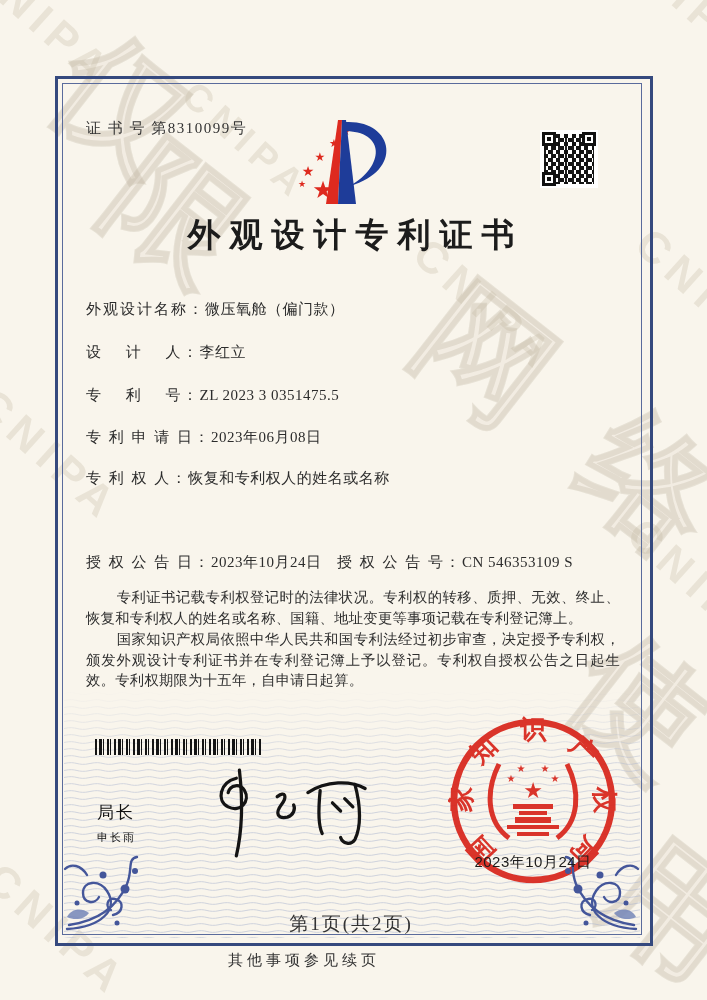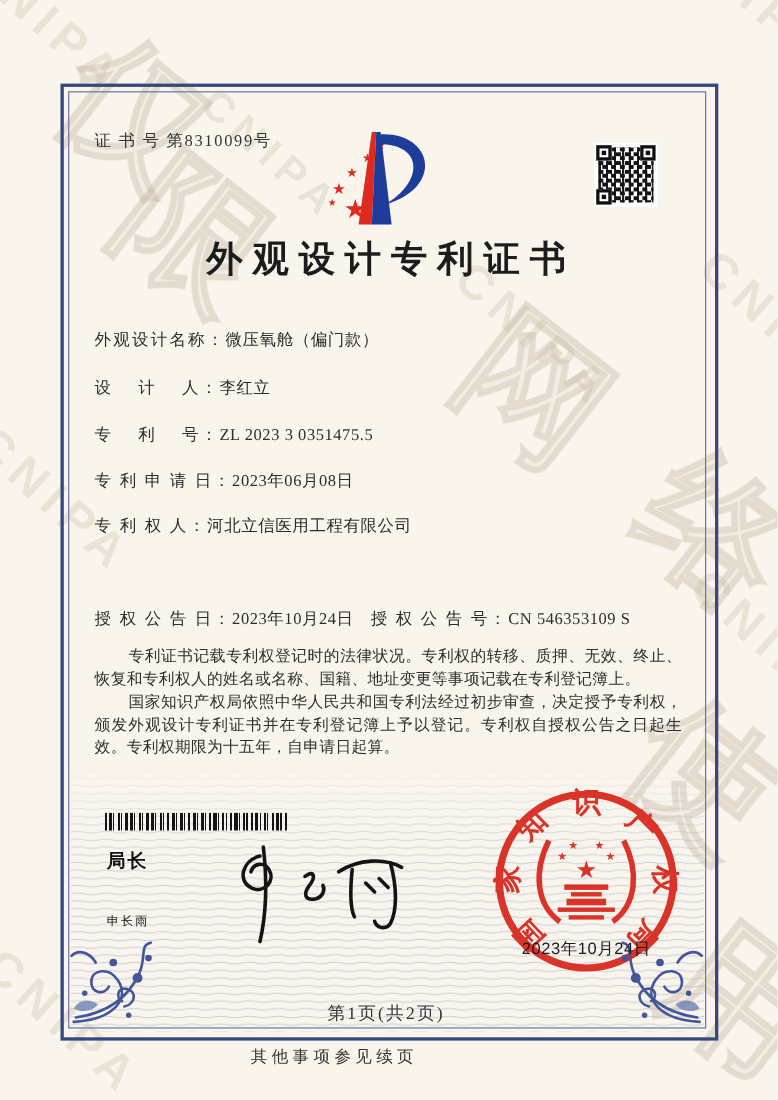--- a/index.html
+++ b/index.html
@@ -56,37 +56,37 @@
   
   .barcode{position:absolute;left:95px;top:739px;width:166px;height:16px;z-index:2;
     background-image:repeating-linear-gradient(90deg,
       #141414 0 2px,transparent 2px 4px,
       #141414 4px 7px,transparent 7px 8px,
       #141414 8px 9px,transparent 9px 12px,
       #141414 12px 14px,transparent 14px 15px,
       #141414 15px 16px,transparent 16px 19px);}
 
   
-  .director-title{position:absolute;left:97px;top:771px;font-family:"Liberation Sans",sans-serif;
-    font-size:17px;letter-spacing:2px;color:#111;z-index:2;font-weight:bold;}
+  .director-title{position:absolute;left:97px;top:801px;font-family:"Liberation Sans",sans-serif;
+    font-size:17px;letter-spacing:2px;color:#111;z-index:2;}
   .director-name{position:absolute;left:97px;top:830px;font-family:"Liberation Sans",sans-serif;
     font-size:11px;letter-spacing:2px;color:#111;z-index:2;}
   .sig{position:absolute;left:205px;top:766px;width:170px;height:92px;z-index:3;}
 
   
   .seal{position:absolute;left:448px;top:716px;width:170px;height:170px;z-index:2;opacity:.93;}
   .seal-date{position:absolute;left:463px;top:853px;width:140px;text-align:center;
     font-family:"Liberation Sans",sans-serif;font-size:15px;letter-spacing:0.5px;color:#1c1c1c;z-index:4;}
 
   
   .orn{position:absolute;width:84px;height:102px;z-index:2;}
   .orn.right{left:556px;top:831px;}
   .orn.left{left:63px;top:831px;transform:scaleX(-1);}
   .page-note{position:absolute;left:55px;top:911px;width:592px;text-align:center;
-    font-size:16px;letter-spacing:2px;color:#333;z-index:2;}
+    font-size:19px;letter-spacing:2px;color:#333;z-index:2;}
   .cont-note{position:absolute;left:0;top:951px;width:608px;text-align:center;
     font-size:15px;letter-spacing:4px;color:#333;z-index:2;}
 </style>
 </head>
 <body>
 
 <div class="page">
 
   <div class="wm-cnipa" style="left:-45px;top:-5px">CNIPA</div>
   <div class="wm-cnipa" style="left:598px;top:-28px">CNIPA</div>
@@ -151,21 +151,21 @@
   <div class="frow f1">
     <span class="lbl">设　 计　 人：</span><span class="val">李红立</span>
   </div>
   <div class="frow f2">
     <span class="lbl">专　 利　 号：</span><span class="val">ZL 2023 3 0351475.5</span>
   </div>
   <div class="frow f3">
     <span class="lbl">专 利 申 请 日：</span><span class="val">2023年06月08日</span>
   </div>
   <div class="frow f4">
-    <span class="lbl">专 利 权 人：</span><span class="val">河北立信医用工程有限公司</span>
+    <span class="lbl">专 利 权 人：</span><span class="val">恢复和专利权人的姓名或名称</span>
   </div>
   <div class="frow g1">
     <span class="lbl">授 权 公 告 日：</span><span class="val">2023年10月24日</span>
   </div>
   <div class="frow g2">
     <span class="lbl">授 权 公 告 号：</span><span class="val">CN 546353109 S</span>
   </div>
 
   <div class="body-text">
     <p>专利证书记载专利权登记时的法律状况。专利权的转移、质押、无效、终止、恢复和专利权人的姓名或名称、国籍、地址变更等事项记载在专利登记簿上。</p>

